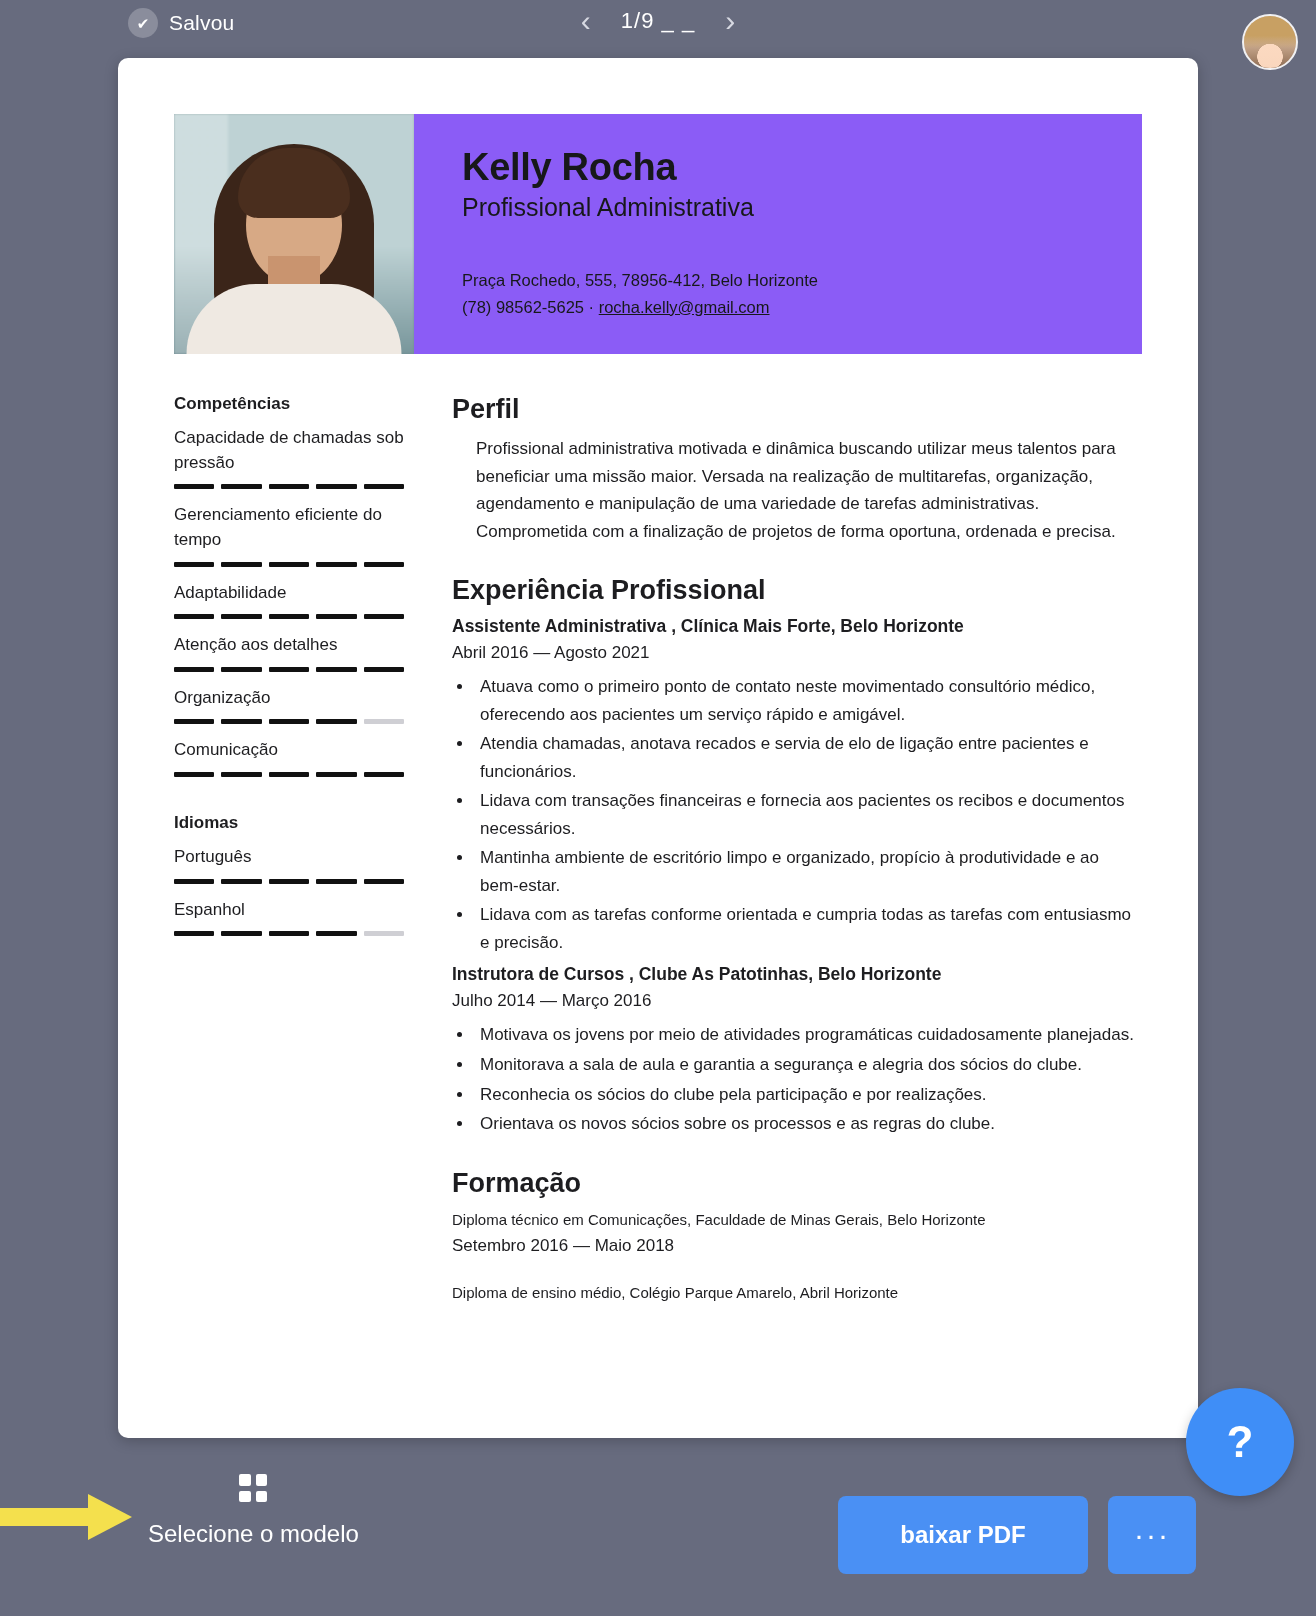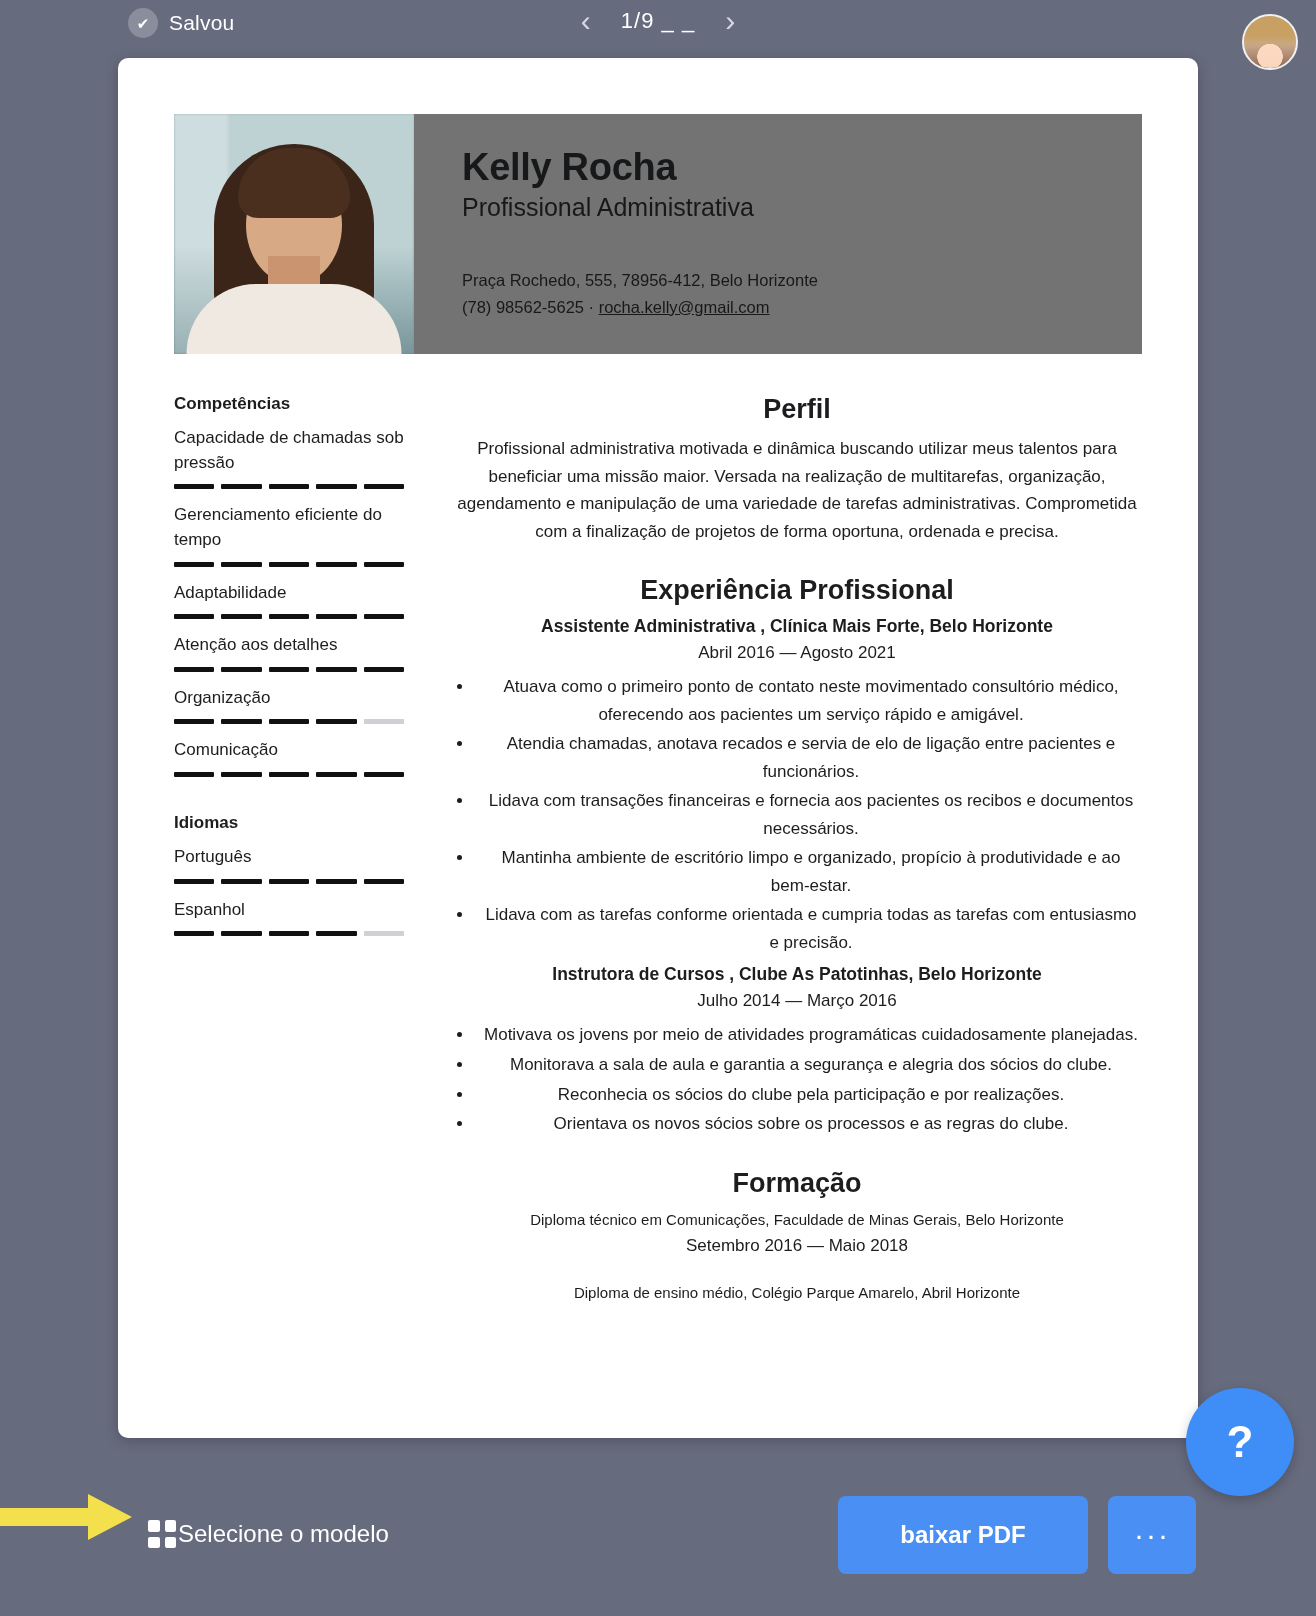--- a/index.html
+++ b/index.html
@@ -98,54 +98,54 @@
     position: absolute; left: 50%; bottom: 0; transform: translateX(-50%);
     width: 215px; height: 70px; border-radius: 90px 90px 0 0;
     background: #efe9e2;
   }
   .photo .neck {
     position: absolute; left: 50%; bottom: 58px; transform: translateX(-50%);
     width: 52px; height: 40px; background: #c9946f;
   }
 
   .band {
-    flex: 1; background: #737373; padding: 32px 0 0 48px;
+    flex: 1; background: #8b5cf6; padding: 32px 0 0 48px;
     display: flex; flex-direction: column;
   }
   .band h1 { font-size: 38px; font-weight: 700; letter-spacing: -.3px; color: #17181a; }
   .band .role { font-size: 25px; font-weight: 400; margin-top: 4px; color: #17181a; }
   .band .contact { margin-top: auto; padding-bottom: 34px; font-size: 16.5px; line-height: 1.6; color: #17181a; }
   .band .contact a { color: #17181a; text-decoration: underline; }
 
   .body-cols { display: flex; gap: 48px; padding-top: 40px; }
   .left-col { width: 230px; flex: 0 0 230px; }
-  .right-col { flex: 1; text-align: center; }
+  .right-col { flex: 1; }
 
   .sec-title-sm { font-size: 17px; font-weight: 700; margin-bottom: 12px; }
   .skill { font-size: 17px; line-height: 1.45; color: #1d1d20; }
   .bars { display: flex; gap: 7px; margin: 9px 0 14px 0; }
   .bars i { display: block; height: 5px; flex: 1; background: #111; border-radius: 1px; }
   .bars i.off { background: #cfcfd4; }
   .gap-block { height: 22px; }
 
   .right-col h2 { font-size: 27px; font-weight: 700; margin-bottom: 10px; }
   .right-col h2.tight { margin-top: 30px; }
-  .para { font-size: 17px; line-height: 1.62; color: #1d1d20; }
+  .para { font-size: 17px; line-height: 1.62; color: #1d1d20; margin-left: 24px; }
   .job-title { font-size: 17.5px; font-weight: 700; margin-top: 8px; }
   .job-date { font-size: 17px; margin-top: 6px; color: #1d1d20; }
   ul.bullets { margin: 10px 0 0 22px; }
   ul.bullets li { font-size: 17px; line-height: 1.62; margin-bottom: 2px; padding-left: 6px; }
   .edu-title { font-size: 15px; font-weight: 400; line-height: 1.45; }
   .edu-date { font-size: 17px; margin-top: 6px; }
   .edu-second { margin-top: 26px; }
 
   
   .template-picker {
     position: absolute; left: 148px; bottom: 68px;
-    display: flex; align-items: center; gap: 2px; cursor: pointer;
+    display: flex; align-items: center; gap: 18px; cursor: pointer; flex-direction: column;
   }
   .grid-icon { width: 28px; height: 28px; display: grid; grid-template-columns: 1fr 1fr; grid-template-rows: 1fr 1fr; gap: 5px; }
   .grid-icon span { background: #ffffff; border-radius: 2px; }
   .template-label { color: #ffffff; font-size: 24px; }
 
   .arrow-hint {
     position: absolute; left: 0; bottom: 76px; width: 136px; height: 46px;
   }
   .arrow-hint .shaft { position: absolute; left: 0; top: 14px; width: 92px; height: 18px; background: #f4e04d; }
   .arrow-hint .head {

